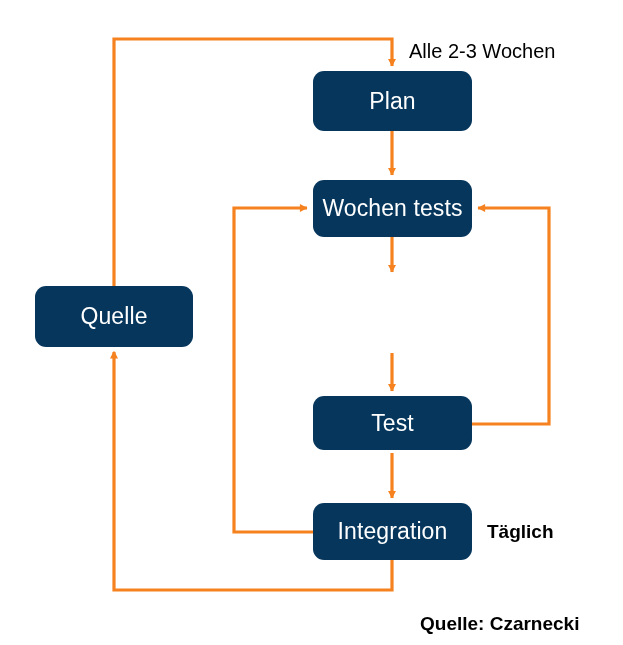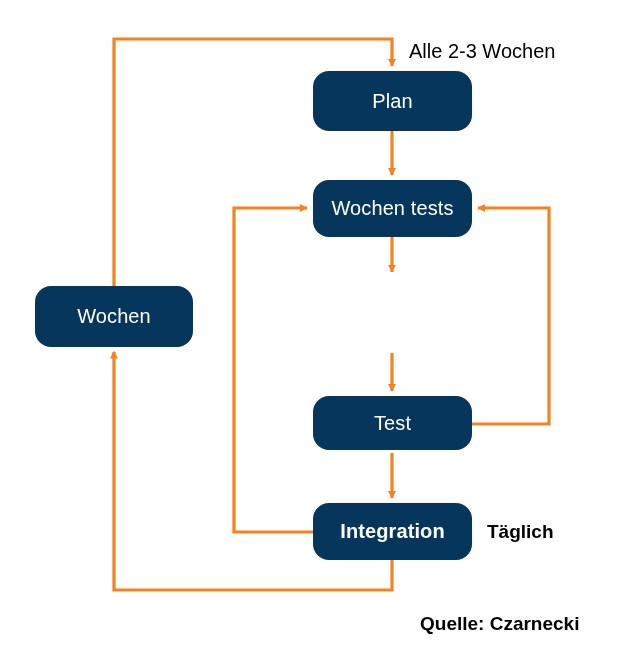--- a/index.html
+++ b/index.html
@@ -21,28 +21,28 @@
     position: absolute;
     left: 0;
     top: 0;
     width: 623px;
     height: 645px;
   }
   .node {
     position: absolute;
     box-sizing: border-box;
     background: #06365c;
-    border-radius: 16px;
+    border-radius: 11px;
     color: #ffffff;
     display: flex;
     align-items: center;
     justify-content: center;
     text-align: center;
     line-height: 1.15;
-    font-size: 20px;
+    font-size: 23px;
     font-weight: 400;
     letter-spacing: 0.1px;
     z-index: 3;
     white-space: pre-line;
   }
   .label {
     position: absolute;
     color: #000000;
     font-size: 20px;
     white-space: nowrap;
@@ -94,23 +94,23 @@
     </g>
   </svg>
 
   <div class="node" style="left:313px; top:71px; width:159px; height:60px;">Plan</div>
 
   <div class="node" style="left:313px; top:180px; width:159px; height:57px;">Wochen tests</div>
 
 
   <div class="node" style="left:313px; top:396px; width:159px; height:54px;">Test</div>
 
-  <div class="node" style="left:313px; top:503px; width:159px; height:57px;font-weight:bold;">Integration</div>
+  <div class="node" style="left:313px; top:503px; width:159px; height:57px;">Integration</div>
 
-  <div class="node" style="left:35px; top:286px; width:158px; height:61px;">Wochen</div>
+  <div class="node" style="left:35px; top:286px; width:158px; height:61px;">Quelle</div>
 
   <div class="label" style="left:409px; top:15px;margin-top:25px;">Alle 2-3 Wochen</div>
 
   <div class="label label-small" style="left:487px; top:521px;">Täglich</div>
 
   <div class="label label-small" style="left:420px; top:613px;">Quelle: Czarnecki</div>
 
 </div>
 
 </body></html>

